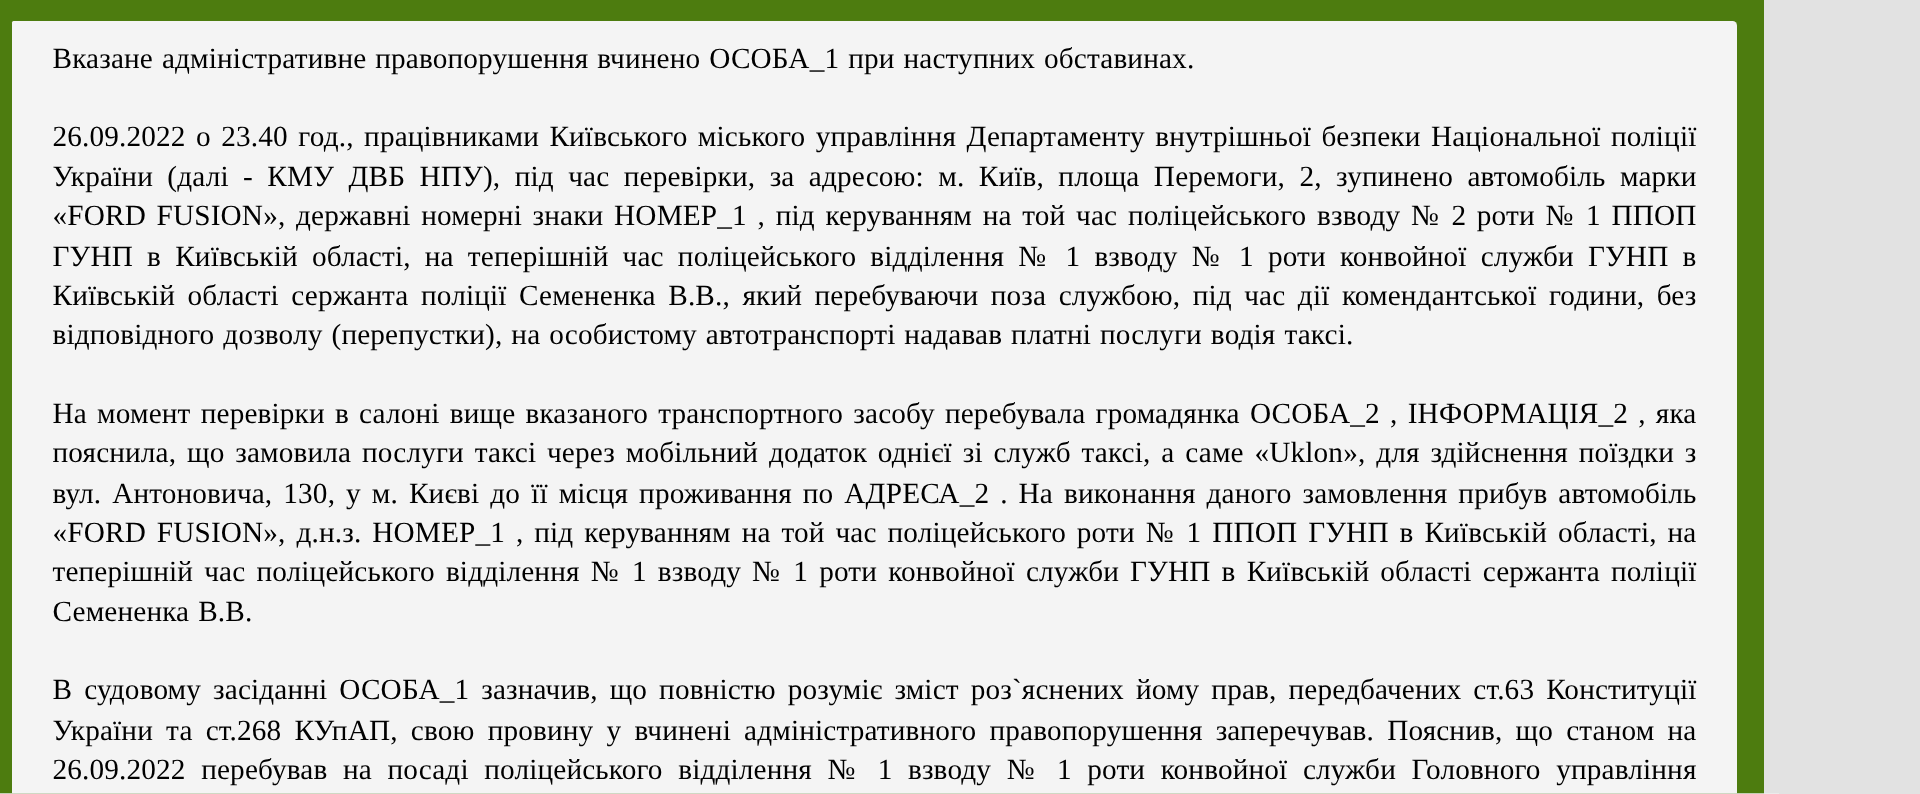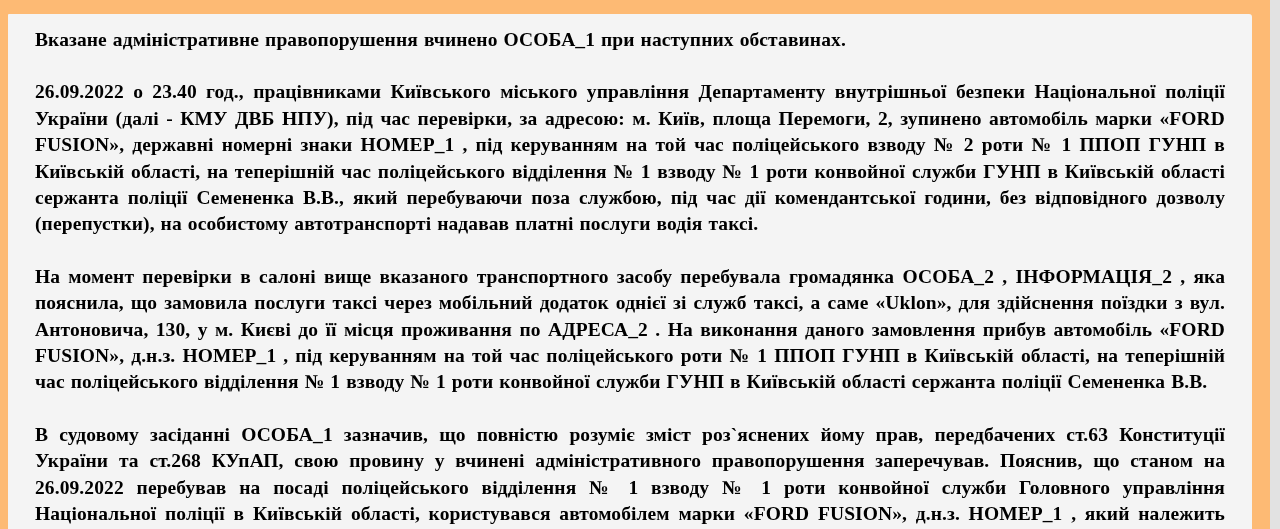--- a/index.html
+++ b/index.html
@@ -8,24 +8,23 @@
   }
   body {
     width: 1280px;
     height: 529px;
     overflow: hidden;
     background: #e2e2e2;
     font-family: "Liberation Serif", "DejaVu Serif", serif;
   }
   .viewport {
     position: relative;
-    width: 1270px;
+    width: 1176px;
     height: 529px;
-    background: #fdba74;
-    font-weight: bold;
+    background: #4d7c0f;
   }
   .document-page {
     position: absolute;
     left: 8px;
     top: 14px;
     right: 18px;
     bottom: 0;
     background: #f4f4f4;
     border-top-right-radius: 3px;
     border-top-left-radius: 1px;

